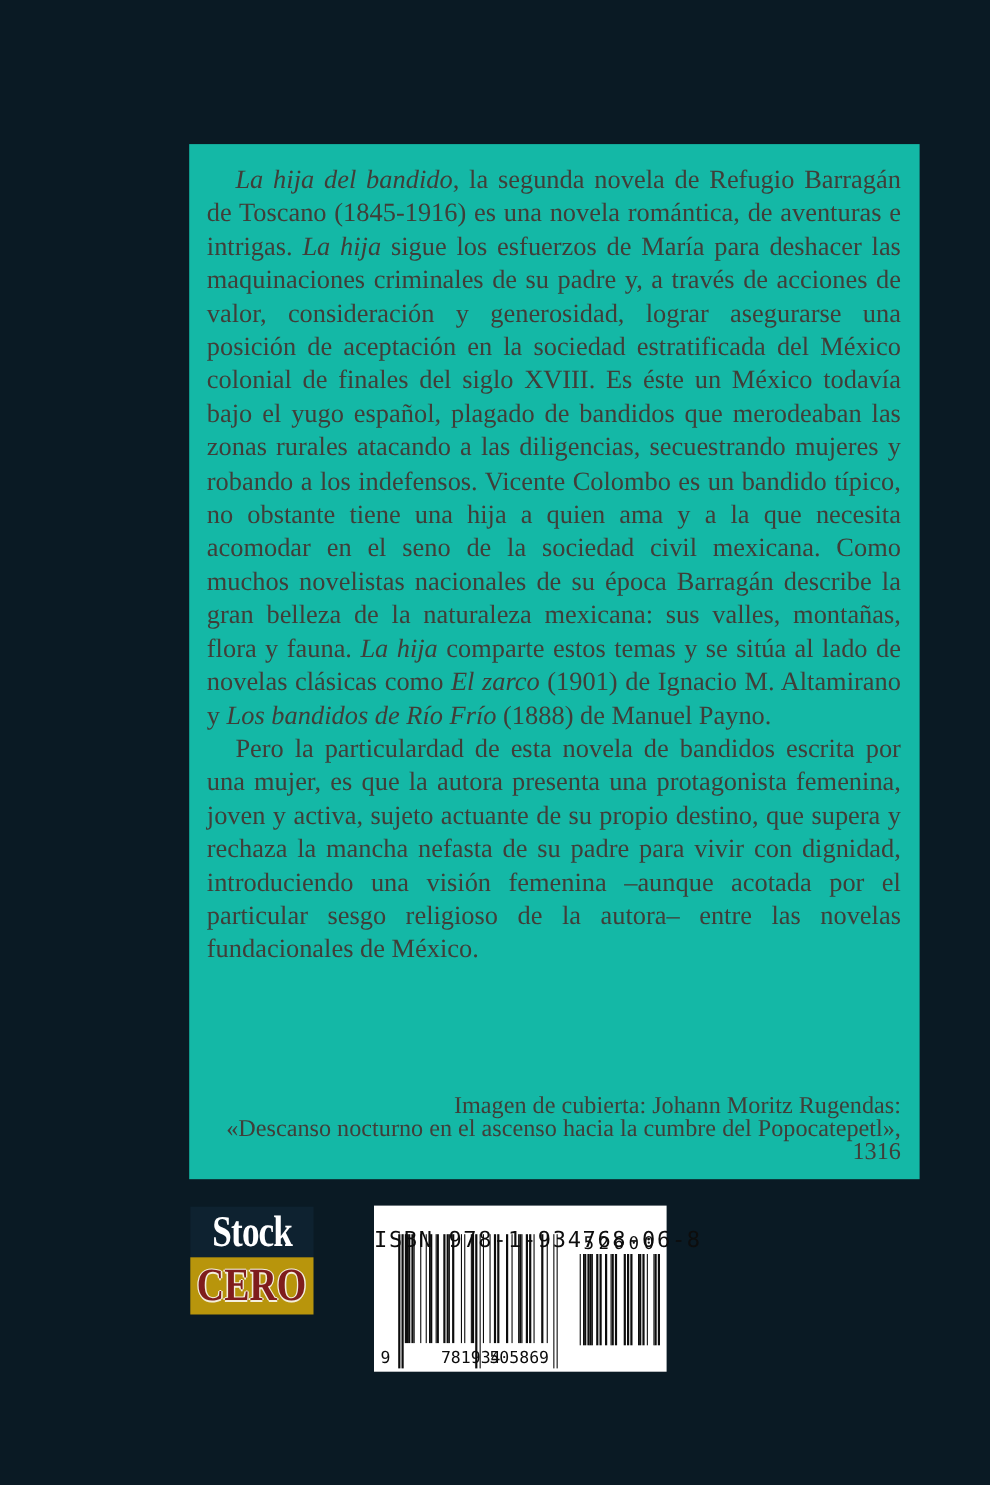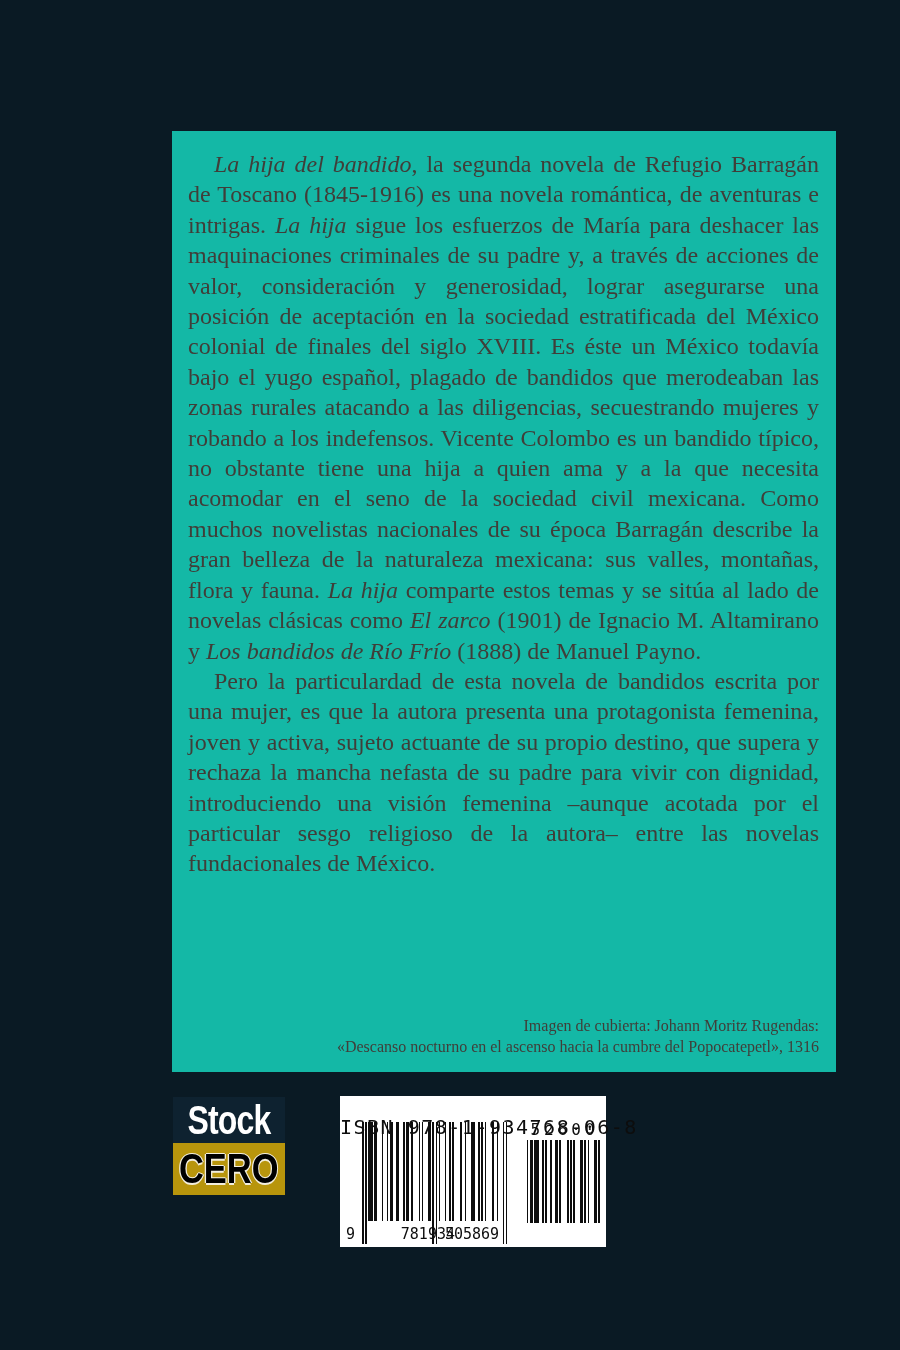--- a/index.html
+++ b/index.html
@@ -21,43 +21,43 @@
     padding:18px 17px 15px 16px;
     display:flex;flex-direction:column;
     font-size:24px;line-height:30.4px;
     text-align:justify;
   }
   .panel p{margin:0;text-indent:26px;}
   .panel em{font-style:italic;}
   .credit{
     margin-top:auto;
     text-align:right;
-    font-size:16px;line-height:21px;
+    font-size:22px;line-height:21px;
     text-indent:0;
   }
   .credit div{text-indent:0;}
   
   .logo{
     position:absolute;left:173px;top:1097px;
     width:112px;height:98px;
-    font-family:Liberation Sans, sans-serif;
+    font-family:Liberation Serif, serif;
     font-weight:bold;text-align:center;
   }
   .logo-top{
     height:46px;background:#0e2230;color:#ffffff;
     display:flex;align-items:center;justify-content:center;
     overflow:hidden;
   }
   .logo-top span{
     font-size:40px;line-height:40px;
     transform:scaleX(0.8);letter-spacing:-1px;
     display:inline-block;
   }
   .logo-bottom{
-    height:52px;background:#b8950c;color:#000000;
+    height:52px;background:#b8950c;color:#7f1d1d;
     display:flex;align-items:center;justify-content:center;
     overflow:hidden;
   }
   .logo-bottom span{
     font-size:42px;line-height:42px;
     transform:scaleX(0.82);letter-spacing:0px;
     display:inline-block;
     text-shadow:-1.5px 0 #f3eedd,1.5px 0 #f3eedd,0 -1.5px #f3eedd,0 1.5px #f3eedd;
   }
   

